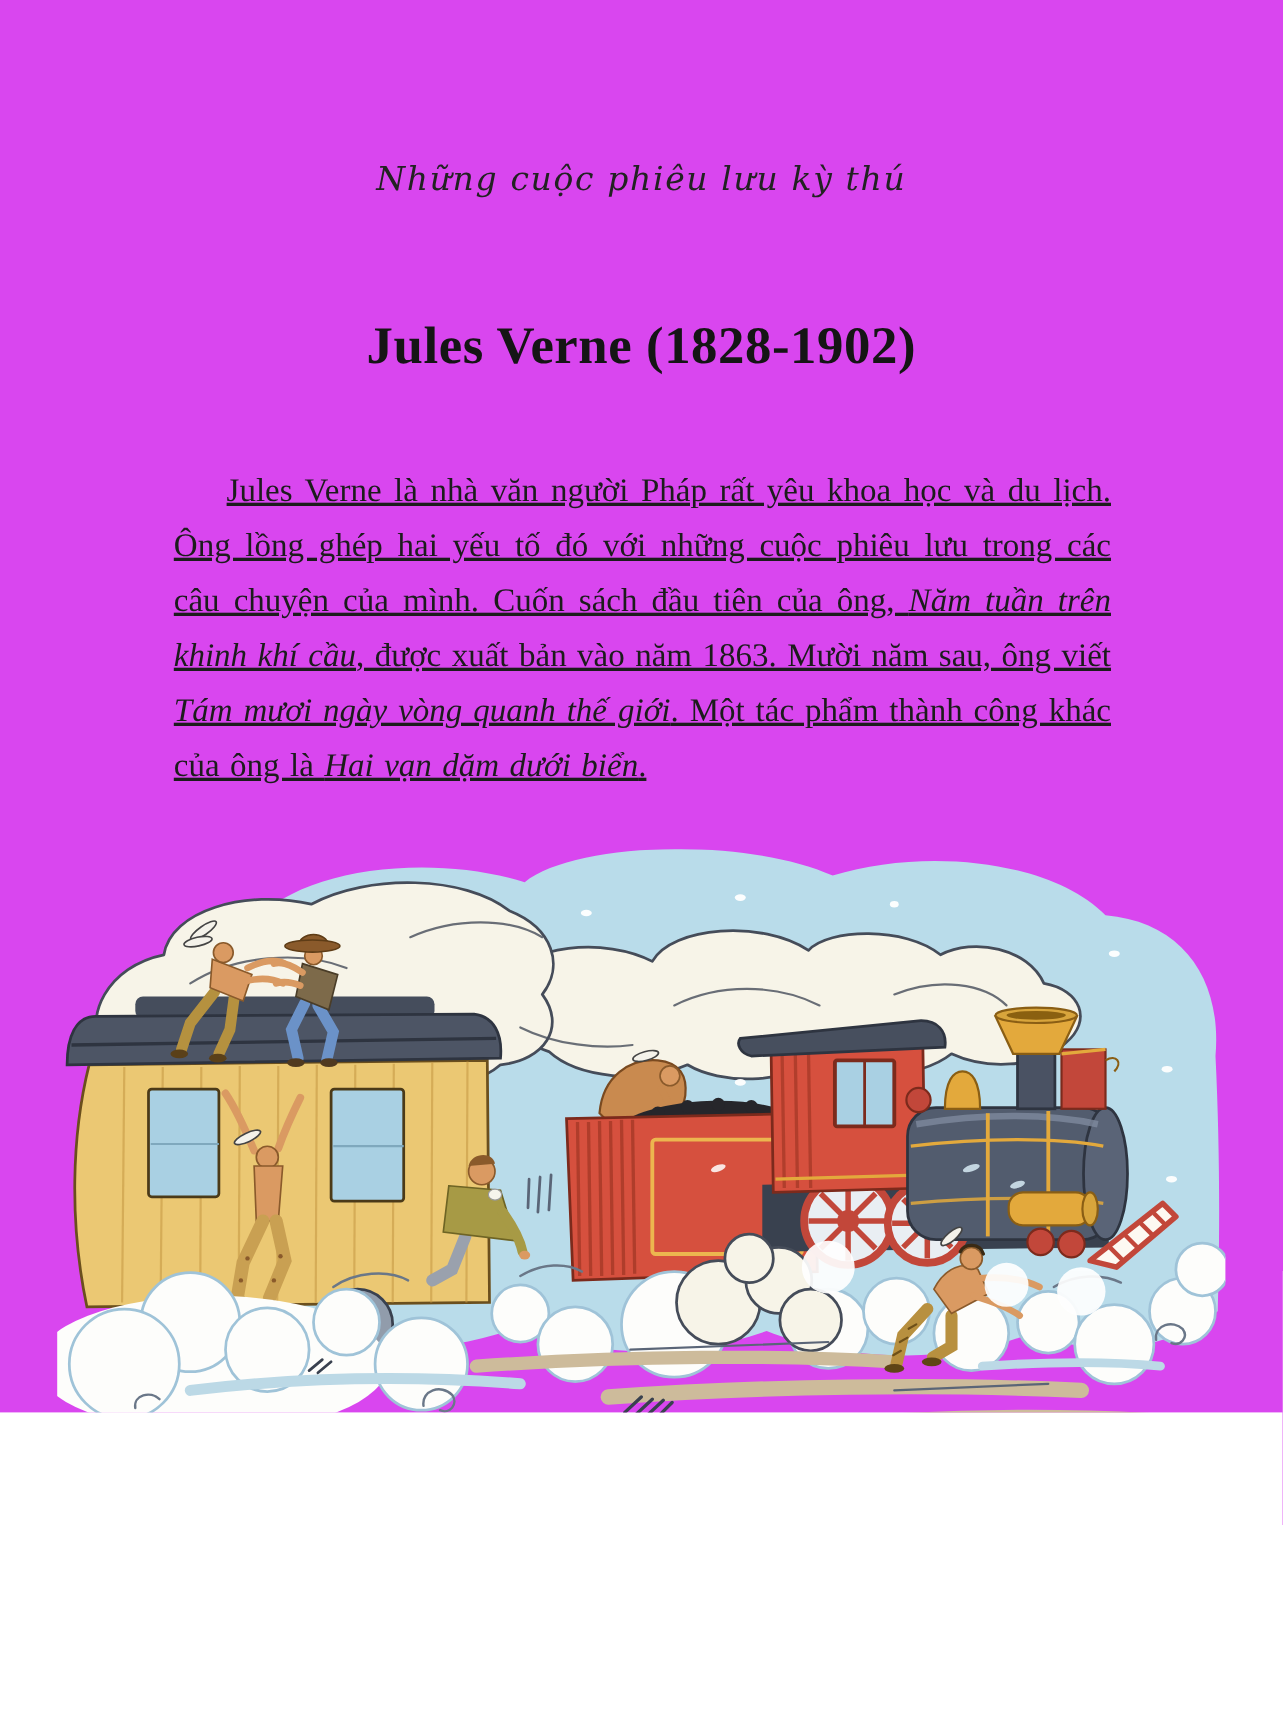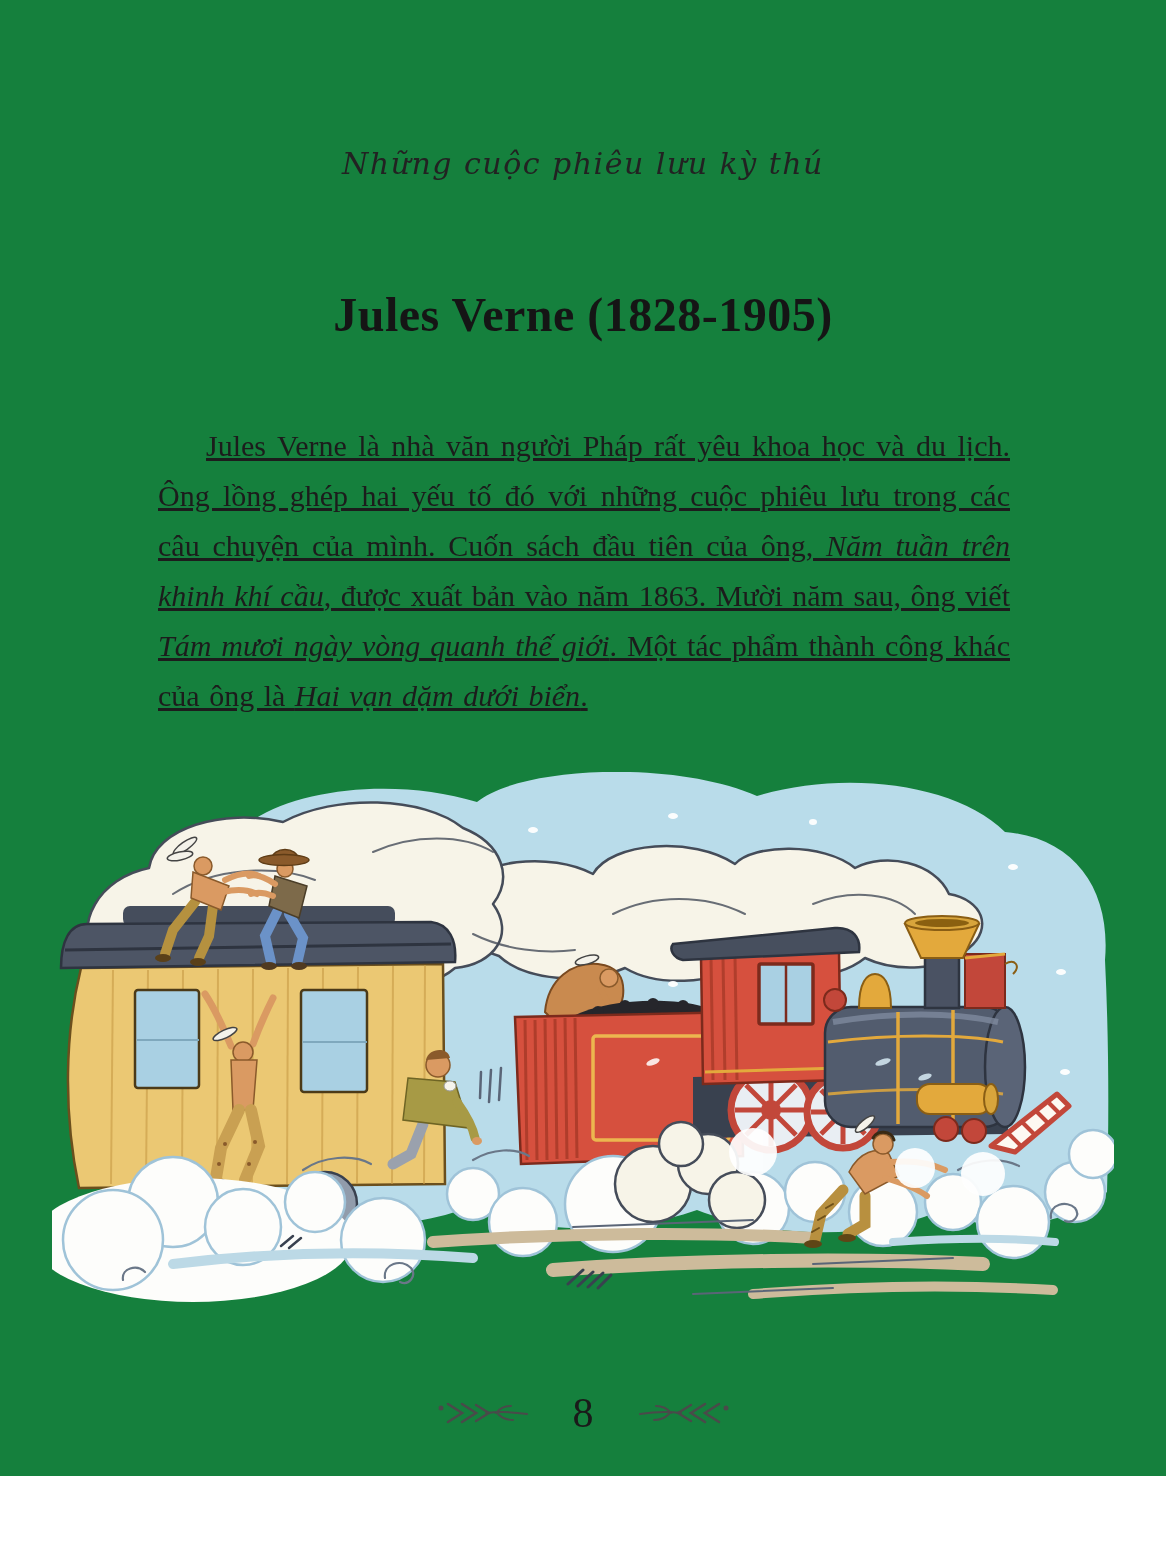--- a/index.html
+++ b/index.html
@@ -6,21 +6,21 @@
     --c-sky:#b9dcea; --c-steam:#f7f4e8; --c-ink:#454c59;
     --c-carriage_yellow:#ebc873; --c-roof_slate:#4d5565; --c-window_blue:#a9d0e3;
     --c-train_red:#d6503e; --c-dark_red:#a93a28; --c-gold:#e3a93c;
     --c-boiler_slate:#525c6e; --c-skin:#da9a62; --c-tan_pants:#c9a052;
     --c-olive:#a79a45; --c-jeans_blue:#6b92c8; --c-brown:#8a5a2b;
     --c-wheel_gray:#919cab; --c-ground_tan:#cdbb9b; --c-puff_outline:#9fc3d8;
     --c-text:#1c1c1c;
   }
   html,body{margin:0;padding:0;}
   .page{
-    position:relative; width:1166px; height:1476px; background:#15803d;
+    position:relative; width:1166px; height:1284px; background:#d946ef;
     overflow:hidden; font-family:"Liberation Serif","DejaVu Serif",serif; color:var(--c-text);
   }
   .header-script{
     position:absolute; top:146px; left:0; width:100%;
     text-align:center; font-family:"DejaVu Serif","Liberation Serif",serif;
     font-style:italic; font-size:30px; letter-spacing:1.5px; color:#222;
   }
   .page-title{
     position:absolute; top:255px; left:0; width:100%;
     text-align:center; font-size:48px; font-weight:700; letter-spacing:0.5px; color:#151515;
@@ -40,21 +40,21 @@
   .page-number{ font-size:42px; color:#1a1a1a; line-height:1; }
   .ornament{ width:94px; height:28px; }
 </style>
 </head>
 <body>
 
 <div class="page">
 
   <div class="header-script">Những cuộc phiêu lưu kỳ thú</div>
 
-  <h1 class="page-title">Jules Verne (1828-1905)</h1>
+  <h1 class="page-title">Jules Verne (1828-1902)</h1>
 
   <p class="body-paragraph"><span>Jules Verne là nhà văn người Pháp rất yêu khoa học và du lịch. Ông lồng ghép hai yếu tố đó với những cuộc phiêu lưu trong các câu chuyện của mình. Cuốn sách đầu tiên của ông, </span><em>Năm tuần trên khinh khí cầu</em><span>, được xuất bản vào năm 1863. Mười năm sau, ông viết </span><em>Tám mươi ngày vòng quanh thế giới</em><span>. Một tác phẩm thành công khác của ông là </span><em>Hai vạn dặm dưới biển</em><span>.</span></p>
 
   <div class="illustration">
     <svg viewBox="0 0 1060 580">
 
       <path fill="var(--c-sky)" d="M62,255 C38,175 82,98 168,84 C192,22 326,0 424,30 C468,-6 622,-12 704,24
            C788,-2 902,10 952,60 C1022,66 1058,118 1052,188 C1056,270 1056,350 1054,420
            C1002,460 938,460 884,440 C808,472 704,462 644,438 C564,466 474,460 420,434
            C334,466 244,456 194,426 C134,450 84,426 72,374 C58,335 58,295 62,255 Z"></path>

